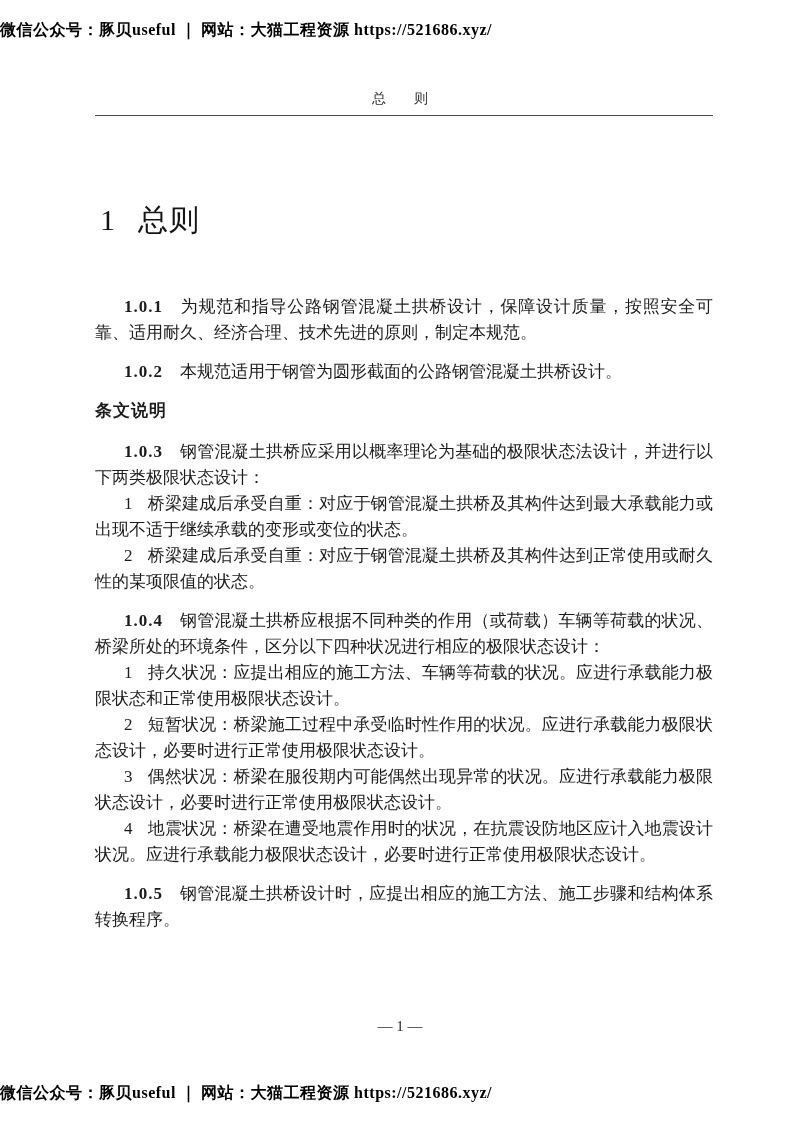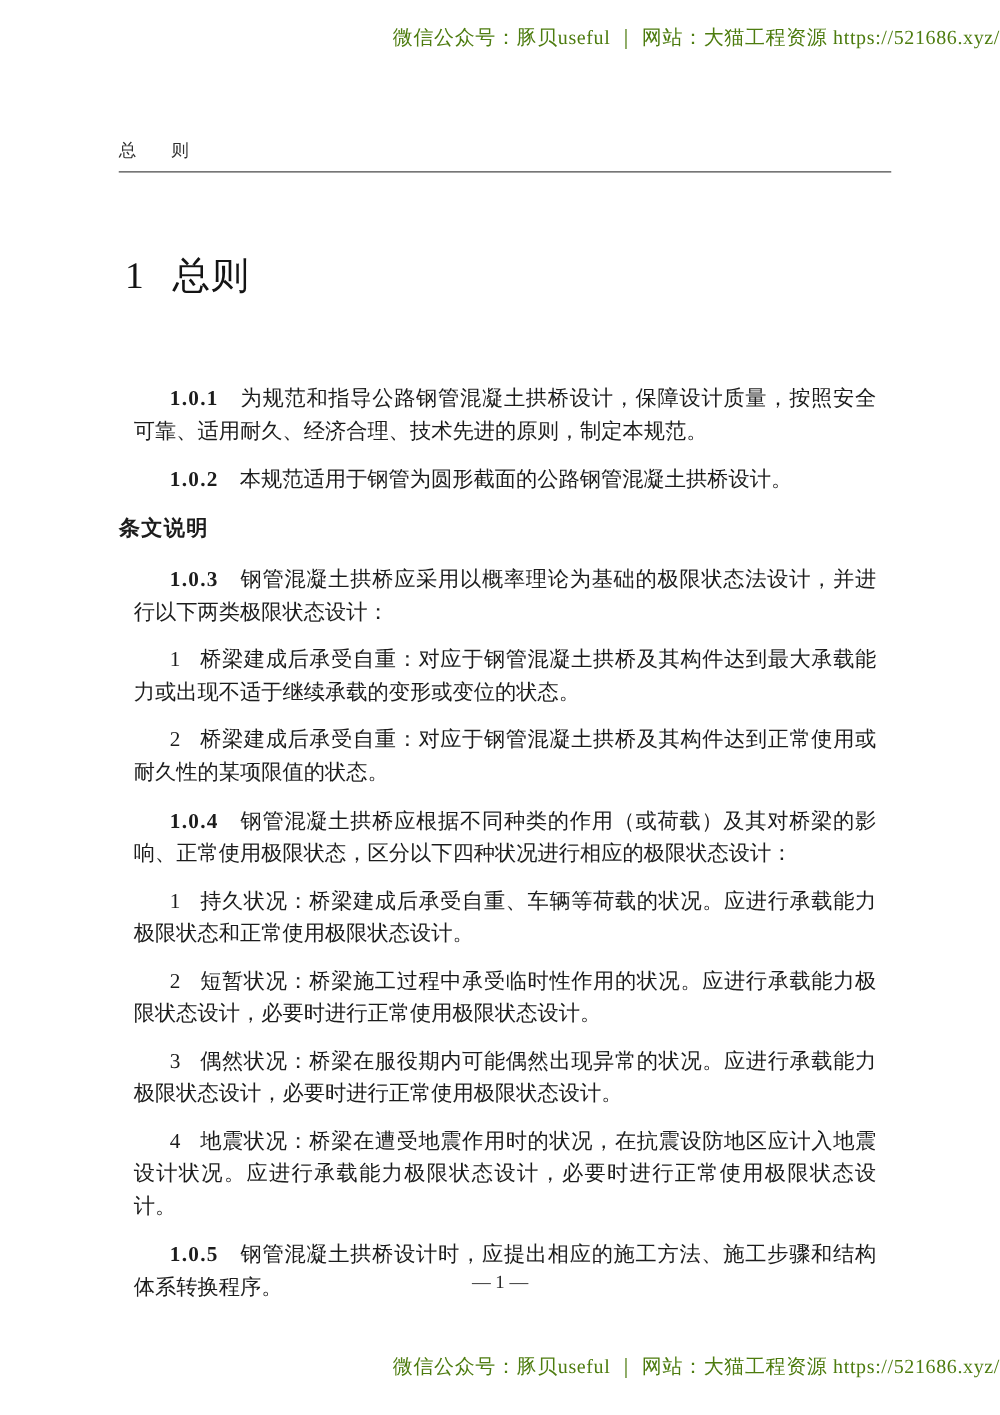--- a/index.html
+++ b/index.html
@@ -9,39 +9,39 @@
     background: #ffffff;
     position: relative;
     font-family: "Liberation Serif", "DejaVu Serif", serif;
     color: #1c1c1c;
     overflow: hidden;
   }
   .watermark {
     position: absolute;
     left: 0;
     width: 100%;
-    text-align: right;
-    color: #4d7c0f;
+    text-align: left;
+    color: #000000;
     font-size: 16px;
     letter-spacing: 0.5px;
     font-family: "Liberation Serif", "DejaVu Serif", serif;
+    font-weight: bold;
   }
   .watermark.top { top: 20px; }
   .watermark.bottom { top: 1083px; }
   .page-header {
     position: absolute;
     top: 90px;
     left: 95px;
     width: 618px;
-    text-align: left;
+    text-align: center;
     font-size: 14px;
     color: #2e2e2e;
     padding-bottom: 7px;
     border-bottom: 1.5px solid #4a4a4a;
-    margin-top: 22px;
   }
   .page-header .ht { padding-right: 8px; }
   .chapter-title {
     position: absolute;
     top: 200px;
     left: 100px;
     font-size: 30px;
     font-weight: normal;
     color: #141414;
     letter-spacing: 1px;
@@ -51,21 +51,21 @@
     position: absolute;
     top: 294px;
     left: 95px;
     width: 618px;
     font-size: 17px;
     line-height: 26px;
     text-align: justify;
     color: #1c1c1c;
   }
   .clause { margin: 0 0 13px 0; }
-  .para { margin: 12px; text-indent: 1.7em; }
+  .para { margin: 0; text-indent: 1.7em; }
   .clause-num { font-weight: bold; letter-spacing: 1px; }
   .num-gap { display: inline-block; width: 1em; }
   .item-num { display: inline; }
   .item-gap { display: inline-block; width: 0.9em; }
   .commentary { margin: 6px 0 15px 0; }
   .commentary-heading {
     margin: 0 0 4px 0;
     font-weight: bold;
     text-indent: 0;
     letter-spacing: 1px;
@@ -108,22 +108,22 @@
     <p class="para commentary-heading">条文说明</p>
   </div>
 
   <div class="clause">
     <p class="para"><span class="clause-num">1.0.3</span><span class="num-gap"></span><span>钢管混凝土拱桥应采用以概率理论为基础的极限状态法设计，并进行以下两类极限状态设计：</span></p>
     <p class="para"><span class="item-num">1</span><span class="item-gap"></span><span>桥梁建成后承受自重：对应于钢管混凝土拱桥及其构件达到最大承载能力或出现不适于继续承载的变形或变位的状态。</span></p>
     <p class="para"><span class="item-num">2</span><span class="item-gap"></span><span>桥梁建成后承受自重：对应于钢管混凝土拱桥及其构件达到正常使用或耐久性的某项限值的状态。</span></p>
   </div>
 
   <div class="clause">
-    <p class="para"><span class="clause-num">1.0.4</span><span class="num-gap"></span><span>钢管混凝土拱桥应根据不同种类的作用（或荷载）及其对桥梁的影响、正常使用极限状态，区分以下四种状况进行相应的极限状态设计：</span></p>
-    <p class="para"><span class="item-num">1</span><span class="item-gap"></span><span>持久状况：桥梁建成后承受自重、车辆等荷载的状况。应进行承载能力极限状态和正常使用极限状态设计。</span></p>
+    <p class="para"><span class="clause-num">1.0.4</span><span class="num-gap"></span><span>钢管混凝土拱桥应根据不同种类的作用（或荷载）车辆等荷载的状况、桥梁所处的环境条件，区分以下四种状况进行相应的极限状态设计：</span></p>
+    <p class="para"><span class="item-num">1</span><span class="item-gap"></span><span>持久状况：应提出相应的施工方法、车辆等荷载的状况。应进行承载能力极限状态和正常使用极限状态设计。</span></p>
     <p class="para"><span class="item-num">2</span><span class="item-gap"></span><span>短暂状况：桥梁施工过程中承受临时性作用的状况。应进行承载能力极限状态设计，必要时进行正常使用极限状态设计。</span></p>
     <p class="para"><span class="item-num">3</span><span class="item-gap"></span><span>偶然状况：桥梁在服役期内可能偶然出现异常的状况。应进行承载能力极限状态设计，必要时进行正常使用极限状态设计。</span></p>
     <p class="para"><span class="item-num">4</span><span class="item-gap"></span><span>地震状况：桥梁在遭受地震作用时的状况，在抗震设防地区应计入地震设计状况。应进行承载能力极限状态设计，必要时进行正常使用极限状态设计。</span></p>
   </div>
 
   <div class="clause">
     <p class="para"><span class="clause-num">1.0.5</span><span class="num-gap"></span><span>钢管混凝土拱桥设计时，应提出相应的施工方法、施工步骤和结构体系转换程序。</span></p>
   </div>
 
 </div>

